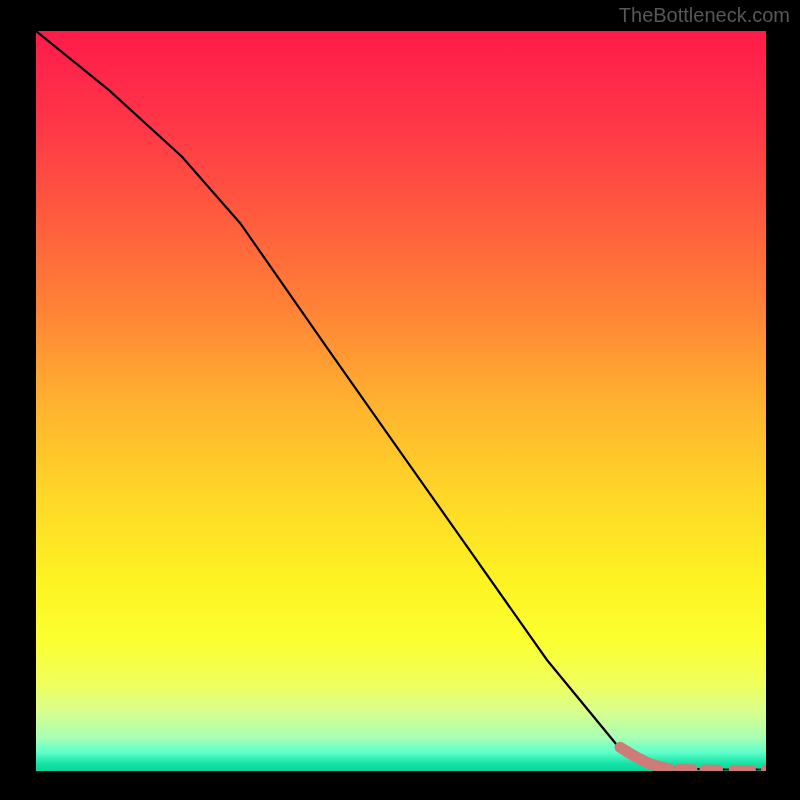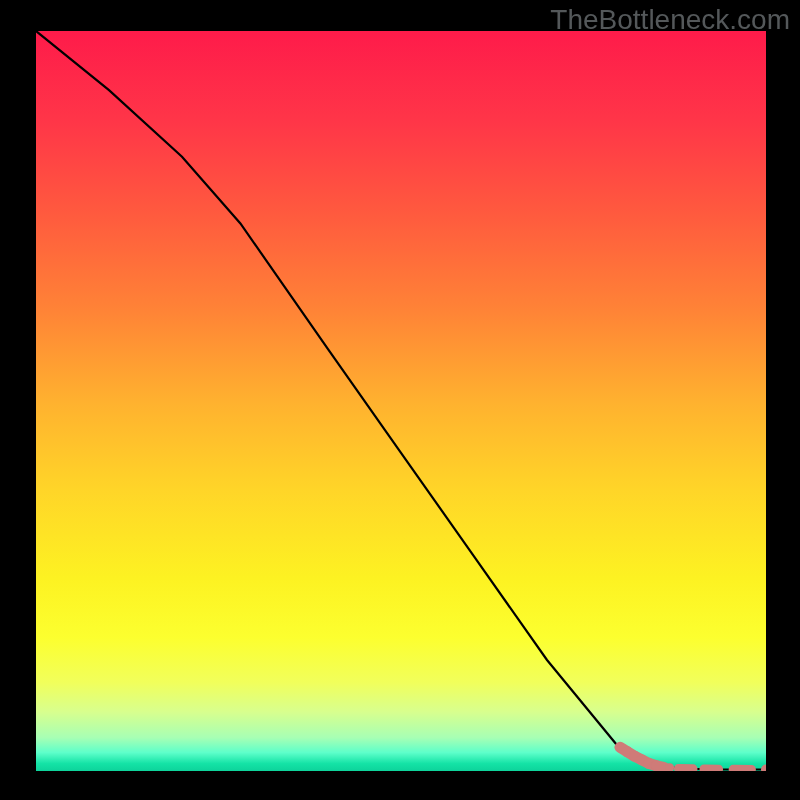--- a/index.html
+++ b/index.html
@@ -15,21 +15,21 @@
     position: relative;
     width: 800px;
     height: 800px;
     background: #000;
   }
   .watermark {
     position: absolute;
     top: 4px;
     right: 10px;
     color: #54585a;
-    font-size: 28px;
+    font-size: 20px;
     font-weight: 400;
     letter-spacing: 0;
     z-index: 50;
   }
   .plot-area {
     position: absolute;
     left: 36px;
     top: 31px;
     width: 730px;
     height: 740px;

